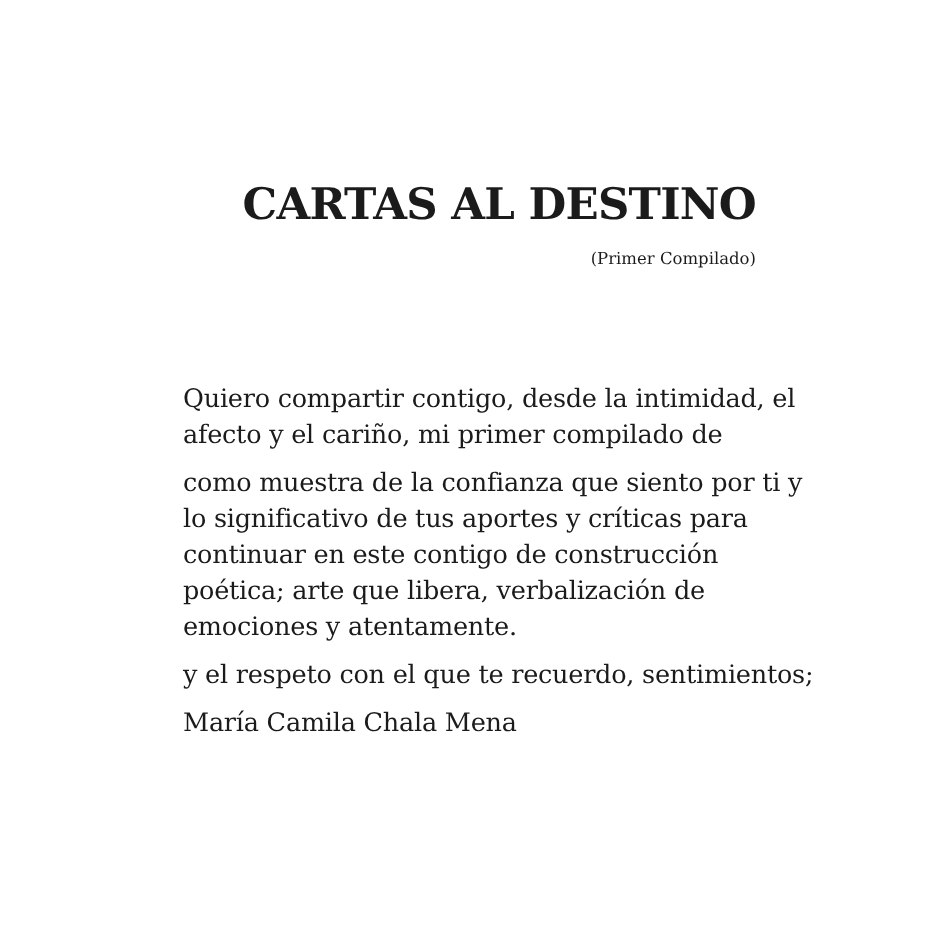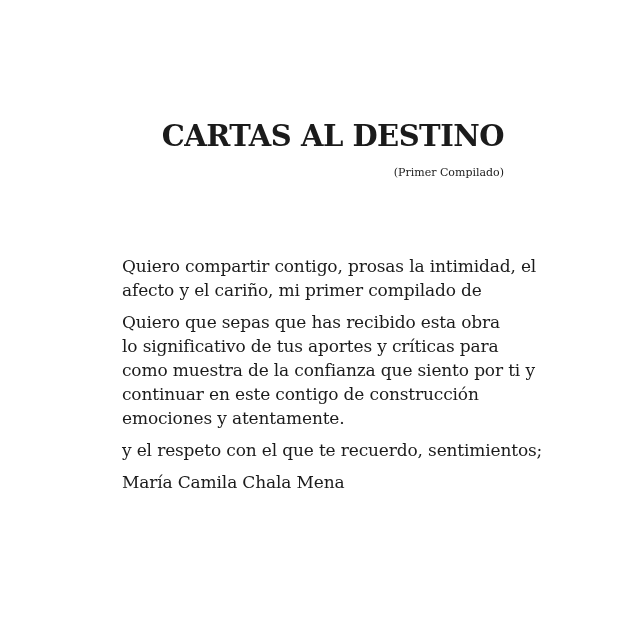--- a/index.html
+++ b/index.html
@@ -65,29 +65,29 @@
 <div class="page">
 
   <header class="title-block">
     <h1 class="title">CARTAS AL DESTINO</h1>
     <div class="subtitle">(Primer Compilado)</div>
   </header>
 
   <main class="body-text">
 
     <p class="para">
-      <span class="line">Quiero compartir contigo, prosas la intimidad, el</span>
+      <span class="line">Quiero compartir contigo, desde la intimidad, el</span>
       <span class="line">afecto y el cariño, mi primer compilado de</span>
     </p>
 
     <p class="para">
-      <span class="line">Quiero que sepas que has recibido esta obra</span>
+      <span class="line">como muestra de la confianza que siento por ti y</span>
       <span class="line">lo significativo de tus aportes y críticas para</span>
-      <span class="line">como muestra de la confianza que siento por ti y</span>
       <span class="line">continuar en este contigo de construcción</span>
+      <span class="line">poética; arte que libera, verbalización de</span>
       <span class="line">emociones y atentamente.</span>
     </p>
 
     <p class="para">
       <span class="line">y el respeto con el que te recuerdo, sentimientos;</span>
     </p>
 
     <div class="signature">María Camila Chala Mena</div>
 
   </main>

